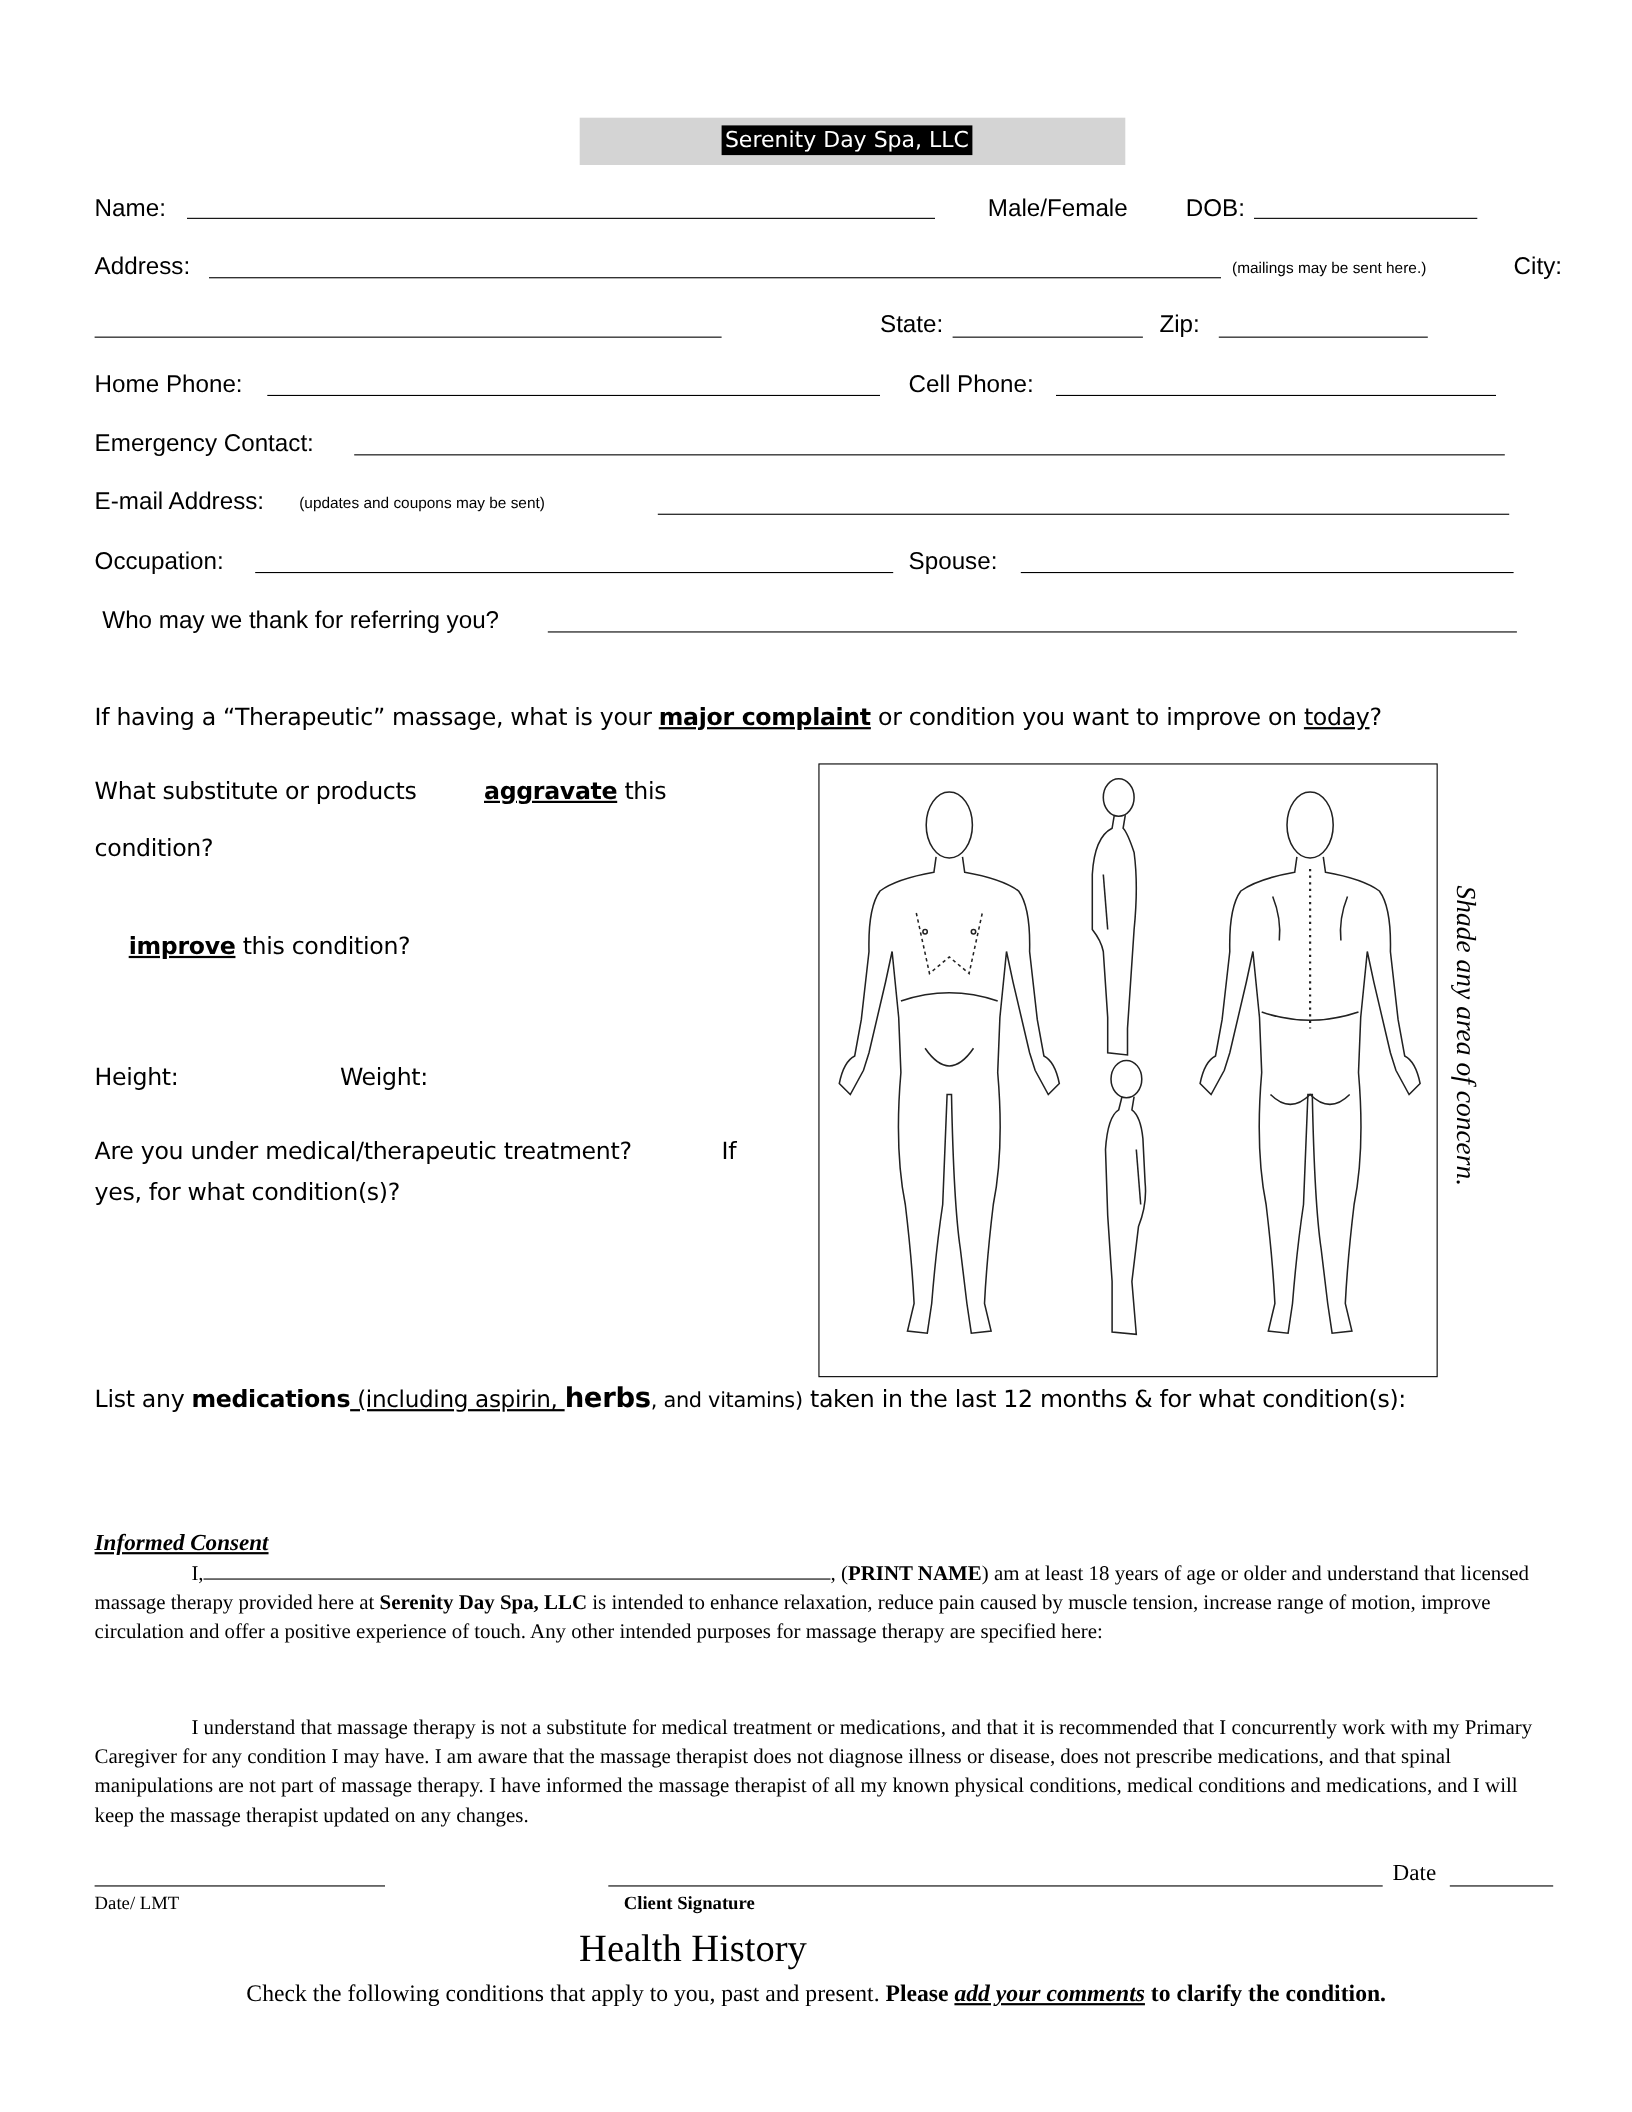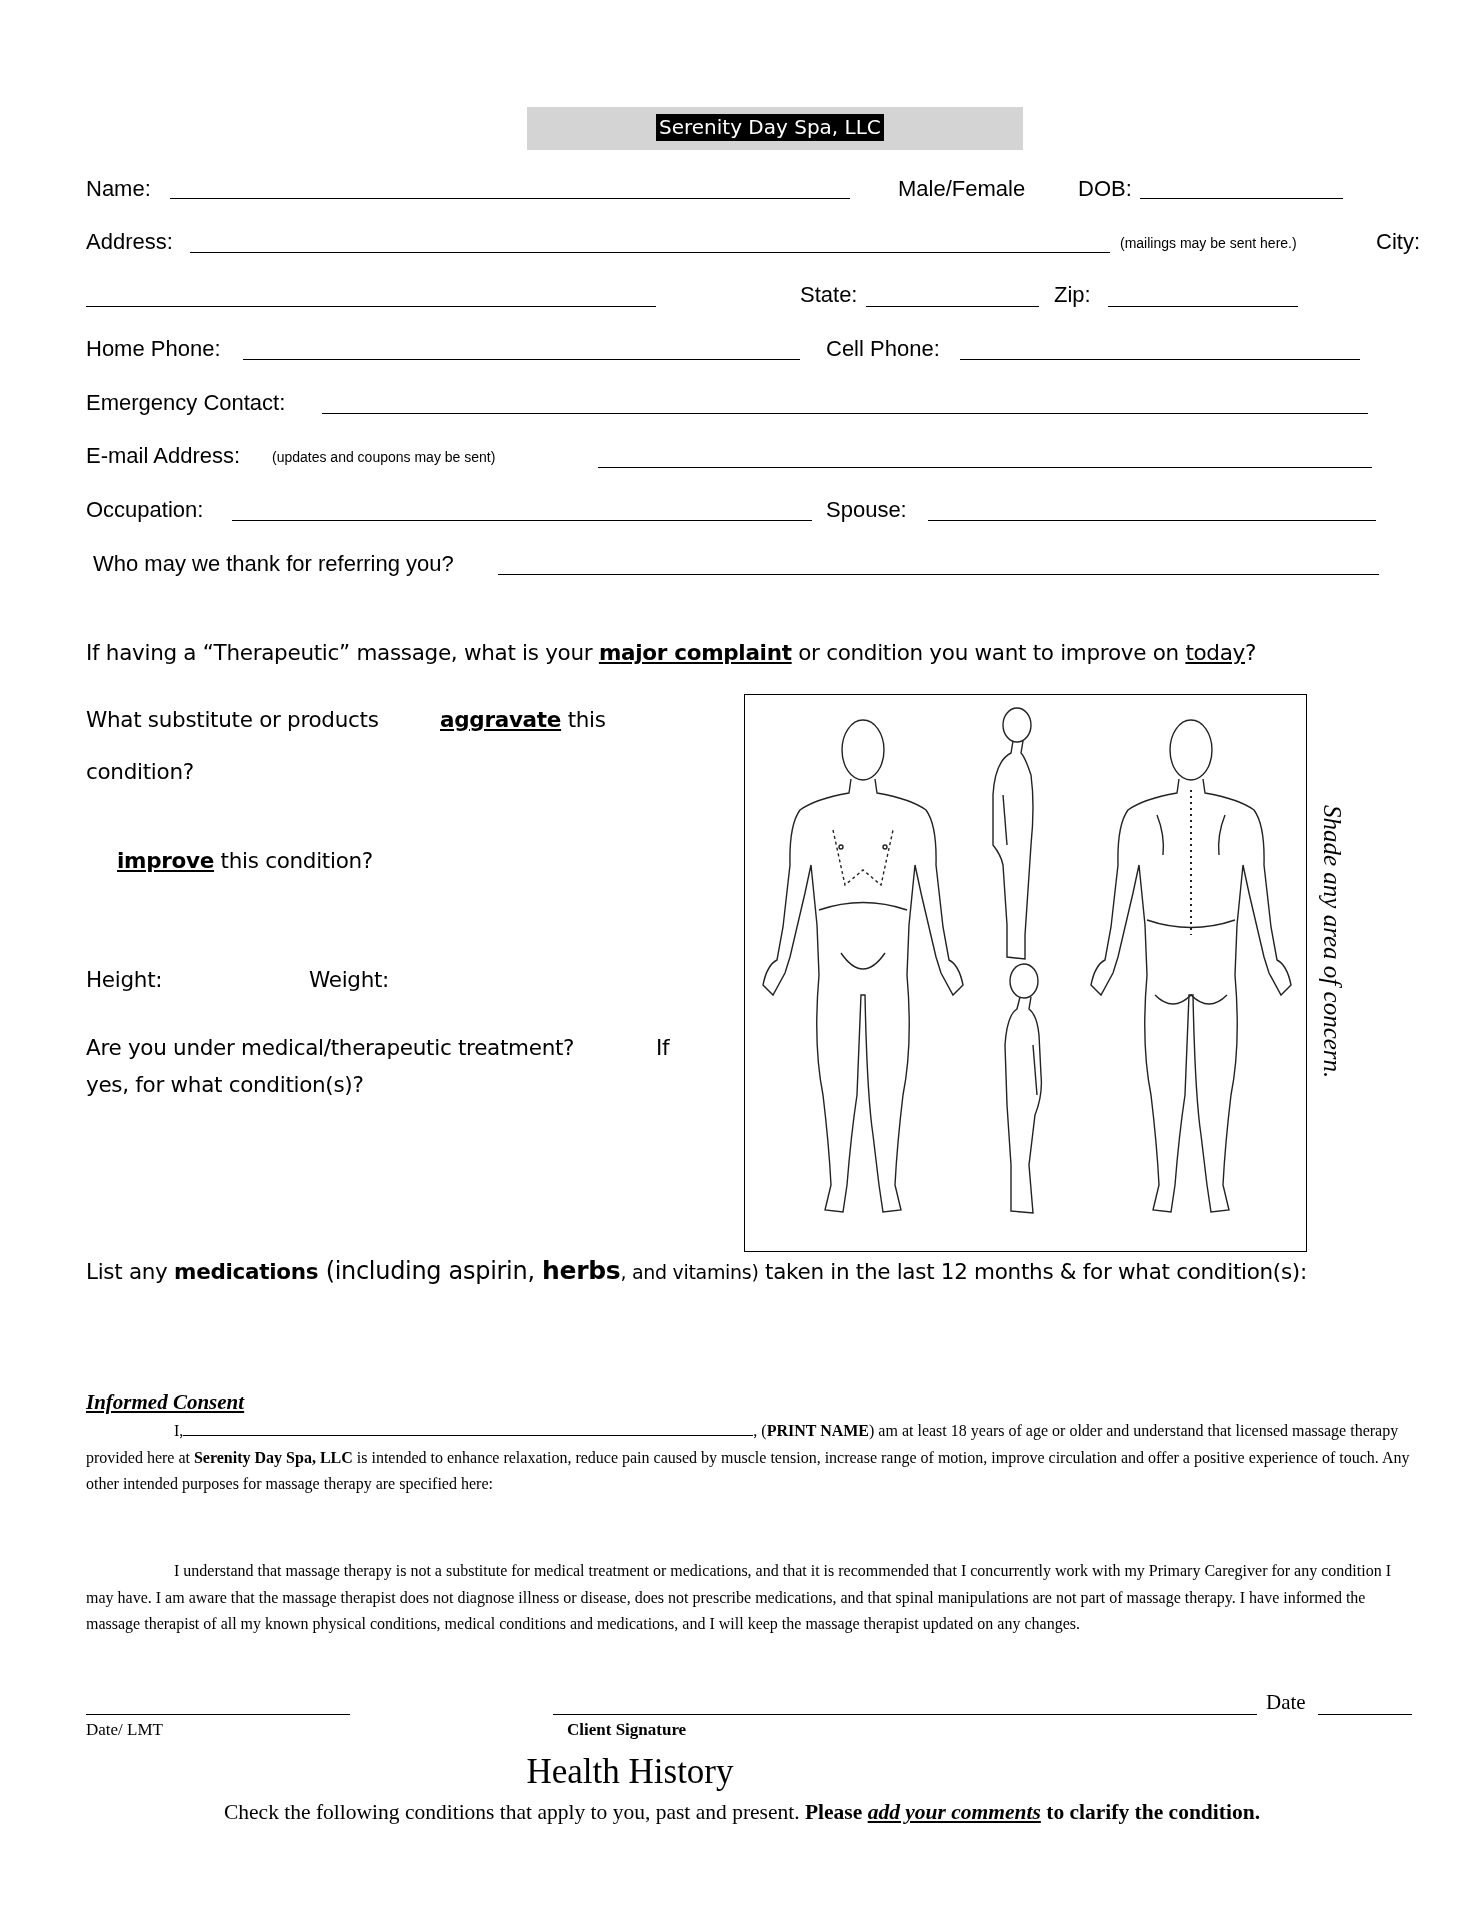--- a/index.html
+++ b/index.html
@@ -13,21 +13,21 @@
   b { font-weight: bold; }
   .line { display: inline-block; border-bottom: 1.5px solid #000; height: 18px; vertical-align: baseline; }
 
   .title-band { left: 527px; top: 107px; width: 496px; height: 43px; background: #d4d4d4; }
   .title-text { left: 656px; top: 114px; background: #000; color: #fff; font-family: "DejaVu Sans", sans-serif; font-size: 20px; padding: 1px 3px 2px 3px; }
 
   .body-chart { left: 744px; top: 694px; width: 563px; height: 558px; border: 1.5px solid #000; box-sizing: border-box; background: #fff; }
   .vertical-note { left: 1318px; top: 805px; width: 30px; height: 320px; }
   .vertical-note span { position: absolute; left: 0; top: 0; transform-origin: 0 0; transform: translate(28px, 0) rotate(90deg); font-family: "Liberation Serif", serif; font-style: italic; font-size: 25px; white-space: nowrap; }
 
-  .para { left: 86px; width: 1330px; font-family: "Liberation Serif", serif; font-size: 16px; line-height: 26.5px; white-space: normal; }
+  .para { left: 86px; width: 1330px; font-family: "Liberation Serif", serif; font-size: 19px; line-height: 26.5px; white-space: normal; }
   .indent { display: inline-block; width: 88px; }
   .health-title { left: 0; width: 1260px; top: 1752px; text-align: center; font-family: "Liberation Serif", serif; font-size: 35px; }
   .health-sub { left: 0; width: 1484px; top: 1800px; text-align: center; font-family: "Liberation Serif", serif; font-size: 21.5px; }
 </style>
 </head>
 <body>
 
 <div class="abs title-band"></div>
 <div class="abs title-text">Serenity Day Spa, LLC</div>
 
@@ -115,21 +115,21 @@
       <path d="M412 120 Q420 140 418 160 M480 120 Q472 140 474 160"></path>
       <path d="M402 225 Q446 240 490 225"></path>
       <path d="M410 300 Q428 318 446 300 Q464 318 482 300"></path>
     </g>
   </svg>
 </div>
 <div class="abs vertical-note">
     <span>Shade any area of concern.</span>
   </div>
 
-<div class="abs comic" style="left:86px; top:1256px;"><span>List any </span><b>medications</b><span style="font-size:24px;"> (including aspirin, </span><b style="font-size:25px;">herbs</b><span style="font-size:19px;">, and vitamins)</span><span> taken in the last 12 months &amp; for what condition(s):</span></div>
+<div class="abs comic" style="left:86px; top:1256px;"><span>List any </span><b>medications</b><span style="font-size:21px;text-decoration:underline;"> (including aspirin, </span><b style="font-size:25px;">herbs</b><span style="font-size:19px;">, and vitamins)</span><span> taken in the last 12 months &amp; for what condition(s):</span></div>
 
 <div class="abs serif" style="left:86px; top:1390px; font-weight:bold; font-style:italic; text-decoration:underline;">Informed Consent</div>
 
 <div class="abs para" style="top:1418px;"><span class="indent"></span><span>I,</span><span class="line" style="width:570px; height:14px;"></span><span>, (</span><b>PRINT NAME</b><span>) am at least 18 years of age or older and understand that licensed massage therapy provided here at </span><b>Serenity Day Spa, LLC</b><span> is intended to enhance relaxation, reduce pain caused by muscle tension, increase range of motion, improve circulation and offer a positive experience of touch.  Any other intended purposes for massage therapy are specified here:</span></div>
 
 <div class="abs para" style="top:1558px;"><span class="indent"></span><span>I understand that massage therapy is not a substitute for medical treatment or medications, and that it is recommended that I concurrently work with my Primary Caregiver for any condition I may have.  I am aware that the massage therapist does not diagnose illness or disease, does not prescribe medications, and that spinal manipulations are not part of massage therapy. I have informed the massage therapist of all my known physical conditions, medical conditions and medications, and I will keep the massage therapist updated on any changes.</span></div>
 
 <div class="abs line" style="left:86px; top:1696px; width:264px;"></div>
 <div class="abs line" style="left:553px; top:1696px; width:704px;"></div>
 <div class="abs serif" style="left:1266px; top:1690px;">Date</div>

